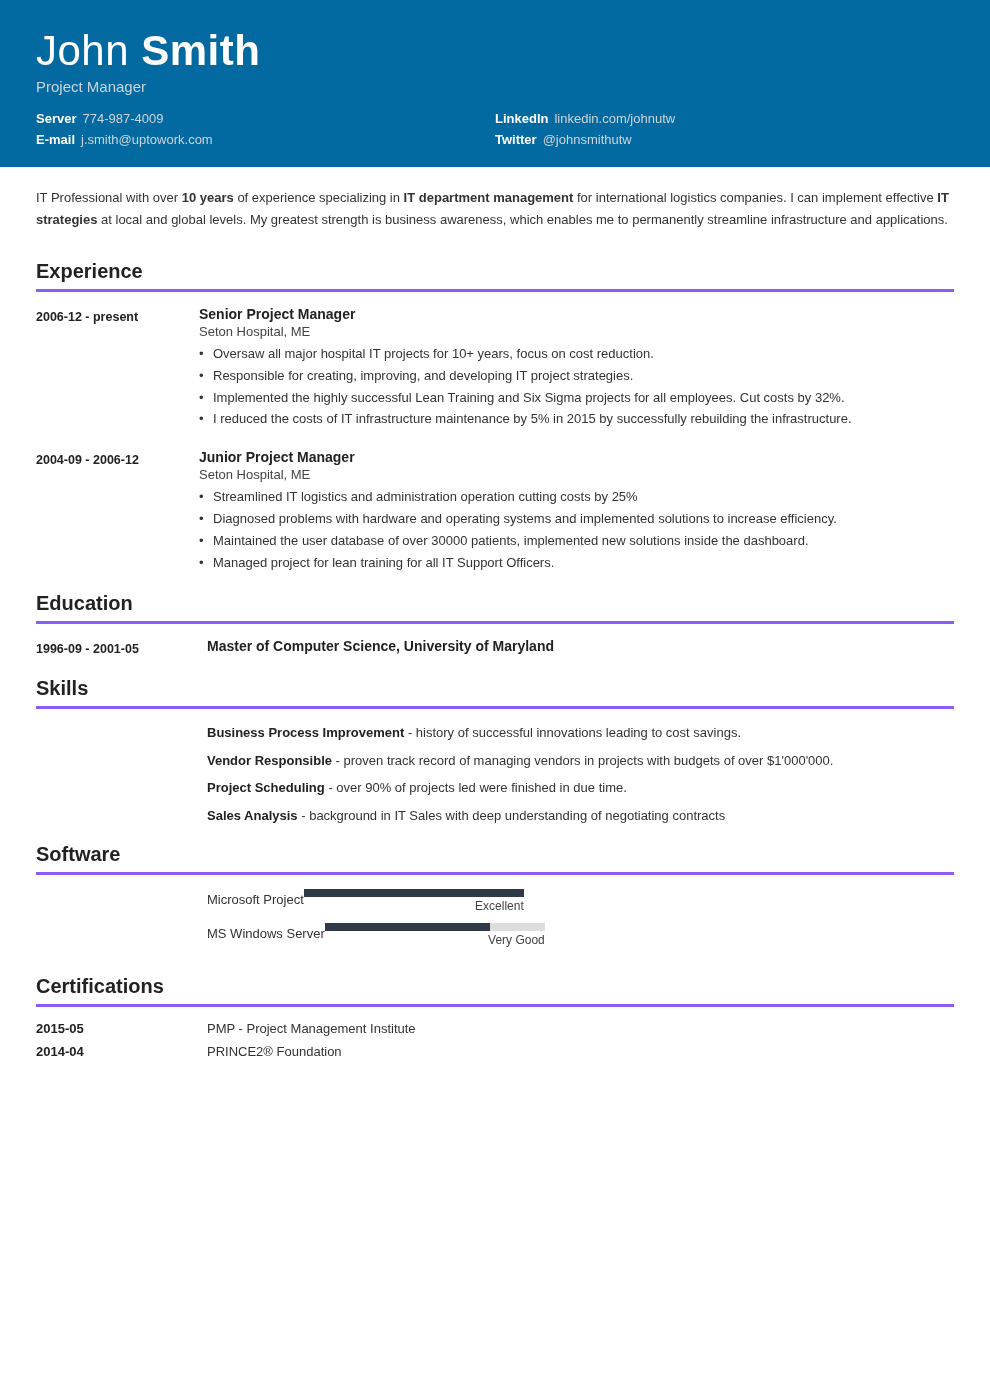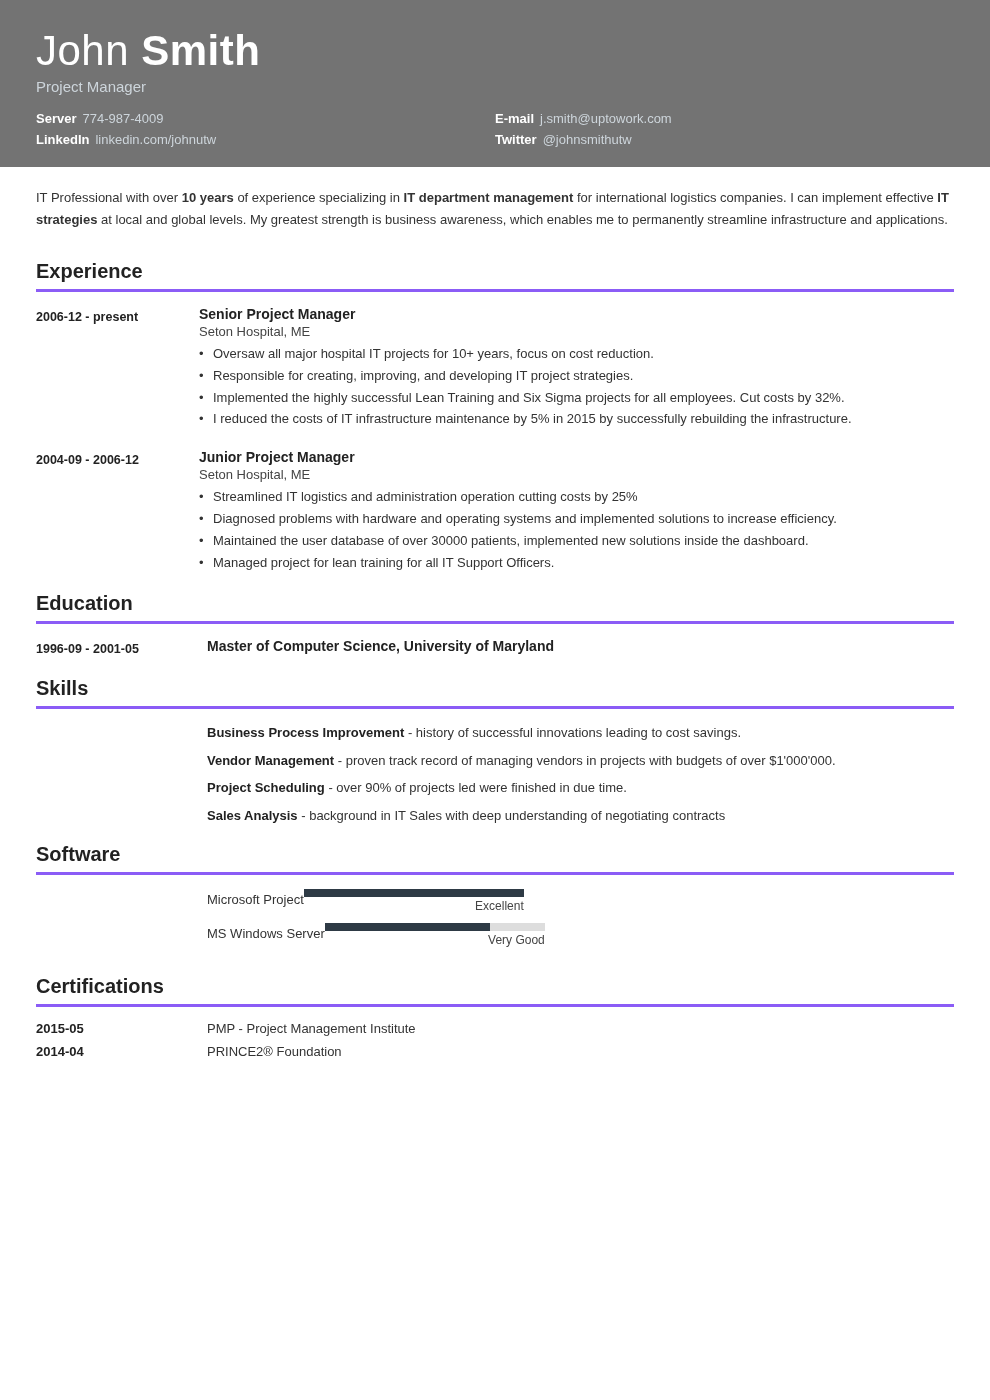--- a/index.html
+++ b/index.html
@@ -7,21 +7,21 @@
       font-family: Arial, sans-serif;
       font-size: 13px;
       color: #222;
       background: #fff;
       width: 990px;
       min-height: 1400px;
     }
 
     
     .header {
-      background: #737373;
+      background: #0369a1;
       color: #fff;
       padding: 28px 36px 20px 36px;
     }
     .header-name {
       font-size: 42px;
       font-weight: 300;
       line-height: 1.1;
       letter-spacing: 0.5px;
     }
     .header-name strong {
@@ -230,27 +230,27 @@
   </div>
   <div class="header-title">Project Manager</div>
   <div class="header-contacts">
 
     <div class="contact-item">
       <span class="contact-label">Server</span>
       <span class="contact-value">774-987-4009</span>
     </div>
 
     <div class="contact-item">
+      <span class="contact-label">LinkedIn</span>
+      <span class="contact-value">linkedin.com/johnutw</span>
+    </div>
+
+    <div class="contact-item">
       <span class="contact-label">E-mail</span>
       <span class="contact-value">j.smith@uptowork.com</span>
-    </div>
-
-    <div class="contact-item">
-      <span class="contact-label">LinkedIn</span>
-      <span class="contact-value">linkedin.com/johnutw</span>
     </div>
 
     <div class="contact-item">
       <span class="contact-label">Twitter</span>
       <span class="contact-value">@johnsmithutw</span>
     </div>
   </div>
 </div>
 
 <div class="main">
@@ -306,21 +306,21 @@
   <div class="section">
     <div class="section-title">Skills</div>
     <div class="skills-row">
       <div></div>
       <div class="skills-content">
         <div class="skill-item">
           <strong>Business Process Improvement</strong>
           <span> - </span><span>history of successful innovations leading to cost savings.</span>
         </div>
         <div class="skill-item">
-          <strong>Vendor Management</strong>
+          <strong>Vendor Responsible</strong>
           <span> - </span><span>proven track record of managing vendors in projects with budgets of over $1'000'000.</span>
         </div>
         <div class="skill-item">
           <strong>Project Scheduling</strong>
           <span> - </span><span>over 90% of projects led were finished in due time.</span>
         </div>
         <div class="skill-item">
           <strong>Sales Analysis</strong>
           <span> - </span><span>background in IT Sales with deep understanding of negotiating contracts</span>
         </div>

